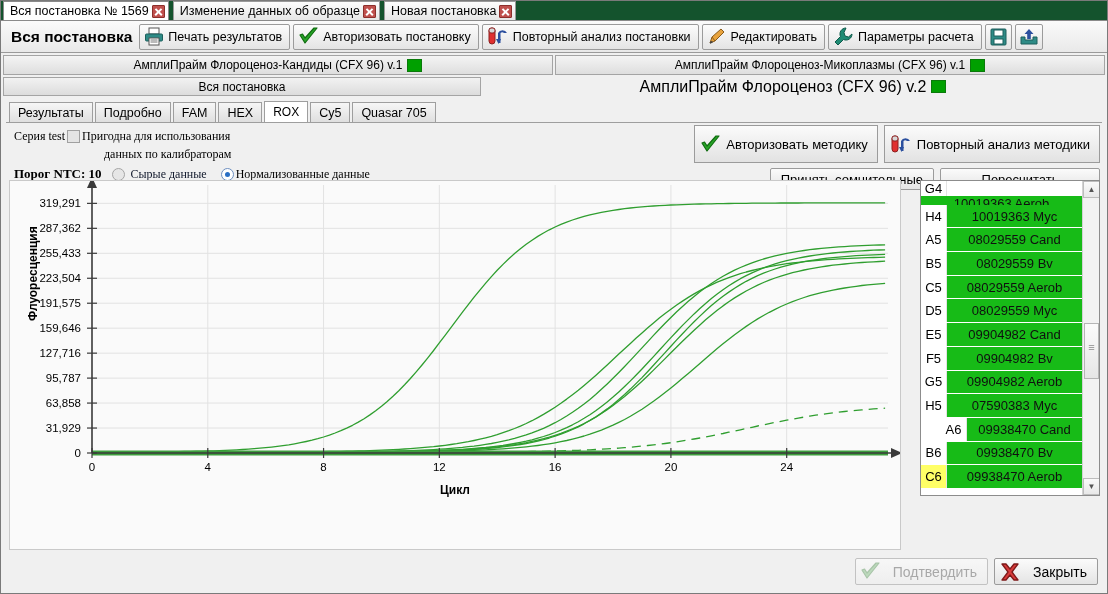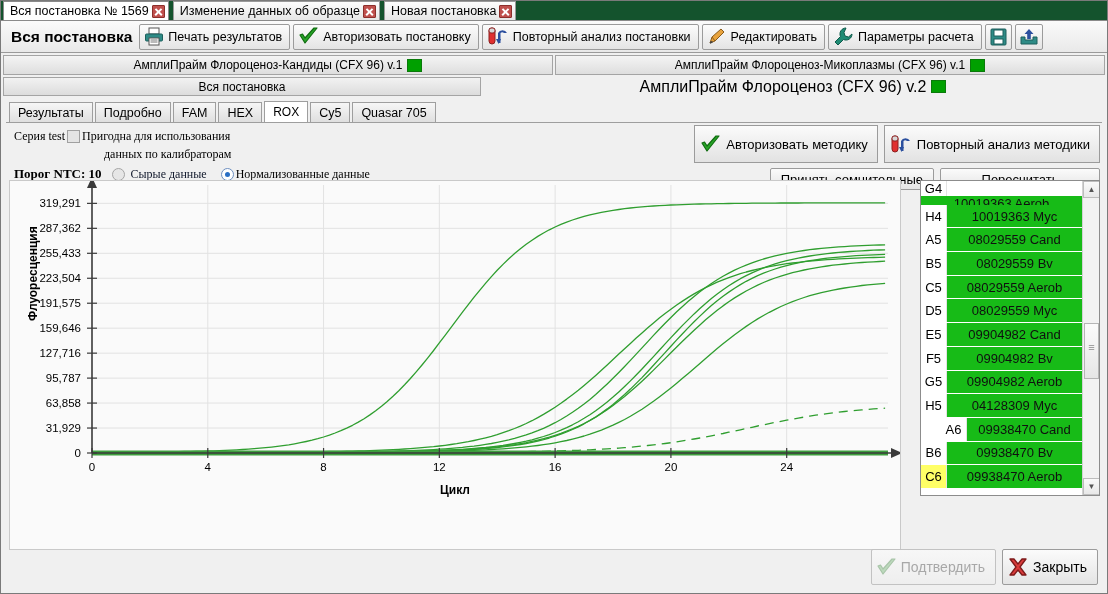--- a/index.html
+++ b/index.html
@@ -332,22 +332,22 @@
     text-align:center; font-size:11px; color:#8a8a8a;
   }
 
   
   .bottombar {
     position: absolute;
     right: 4px; bottom: 3px;
     display: flex; gap: 6px; align-items: center;
   }
   .bbtn {
-    display:flex; align-items:center; gap:4px;
-    height:36px; padding: 0 10px 0 4px;
+    display:flex; align-items:center; gap:12px;
+    height:27px; padding: 0 10px 0 4px;
     background: linear-gradient(#fbfbfb, #e4e4e4);
     border: 1px solid #9b9b9b;
     border-radius: 2px;
     font-size: 14px;
     white-space: nowrap;
     cursor: default;
   }
   .bbtn.disabled { color: #a8a8a8; border-color:#c2c2c2; background: linear-gradient(#f7f7f7,#eeeeee); }
 </style>
 </head>
@@ -657,21 +657,21 @@
           <div class="srow" style="position: relative;">
             <div class="swell">F5</div>
             <div class="sname">09904982  Bv</div>
           </div>
           <div class="srow" style="position: relative;">
             <div class="swell">G5</div>
             <div class="sname">09904982  Aerob</div>
           </div>
           <div class="srow" style="position: relative;">
             <div class="swell">H5</div>
-            <div class="sname">04128309  Myc</div>
+            <div class="sname">07590383  Myc</div>
           </div>
           <div class="srow" style="position: relative; padding-left: 20px;">
             <div class="swell">A6</div>
             <div class="sname">09938470  Cand</div>
           </div>
           <div class="srow" style="position: relative;">
             <div class="swell">B6</div>
             <div class="sname">09938470  Bv</div>
           </div>
           <div class="srow" style="position: relative;">

